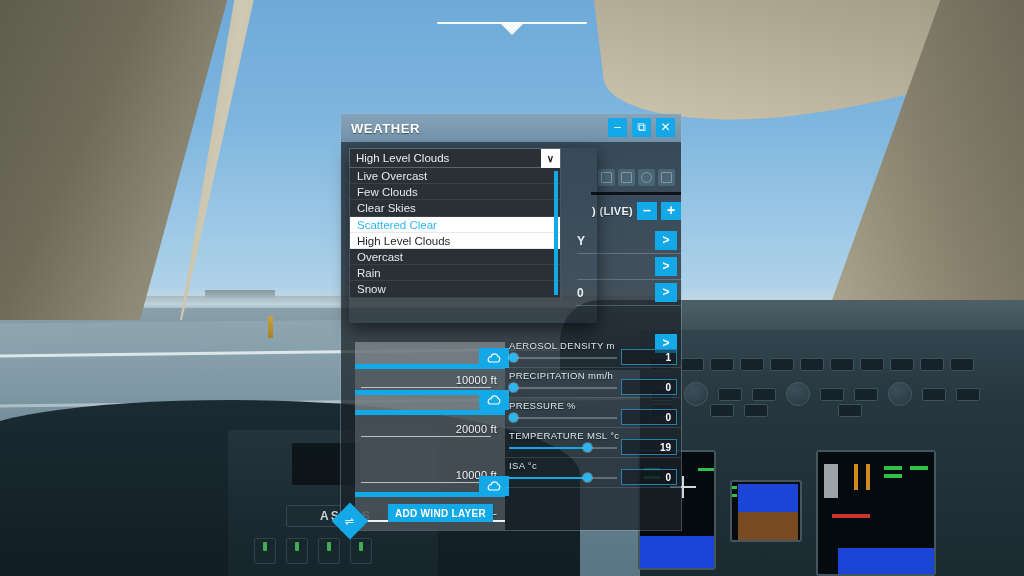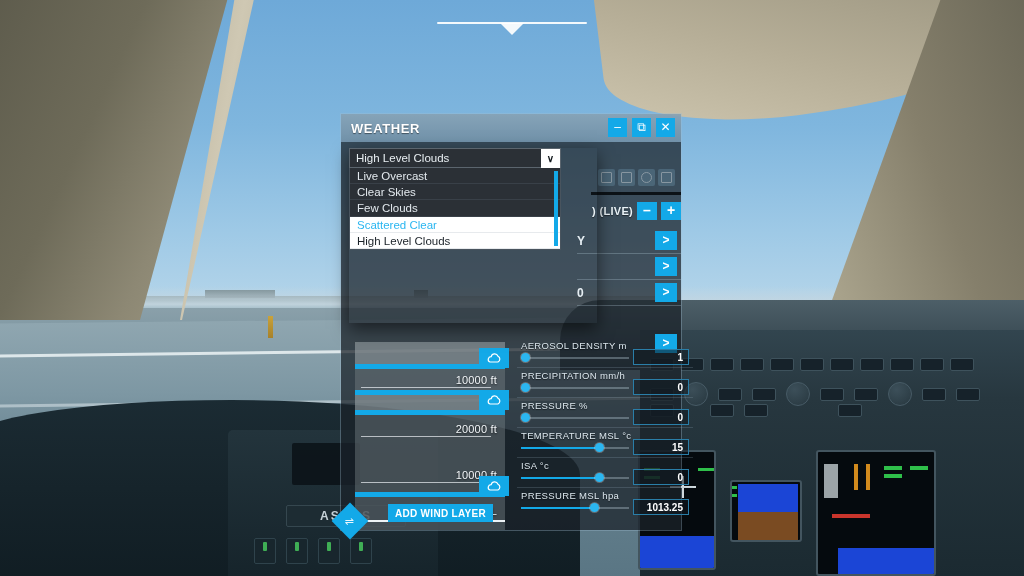--- a/index.html
+++ b/index.html
@@ -288,21 +288,21 @@
   .add-wind {
     position: absolute; left: 33px; bottom: 8px; width: 105px; height: 18px;
     background: #13a9e8; color: #ffffff;
     font-size: 10px; font-weight: bold; letter-spacing: .3px;
     display: flex; align-items: center; justify-content: center;
     cursor: pointer;
   }
 
   
   .params {
-    position: absolute; left: 176px; top: 196px; width: 176px; height: 192px;
+    position: absolute; left: 164px; top: 196px; width: 176px; height: 192px;
   }
   .param {
     position: relative; height: 30px;
     border-bottom: 1px solid rgba(150,175,190,.22);
     padding: 2px 0 0 4px;
   }
   .param-label {
     color: #dce7ee; font-size: 9.5px; letter-spacing: .35px;
     text-shadow: 0 1px 1px rgba(0,0,0,.6);
     white-space: nowrap;
@@ -597,53 +597,47 @@
           </div>
           <div class="param-value">0</div>
         </div>
         <div class="param">
           <div class="param-label">TEMPERATURE MSL °c</div>
           <div class="slider">
             <div class="track"></div>
               <div class="fill" style="width:72%"></div>
               <div class="thumb" style="left:72%"></div>
           </div>
-          <div class="param-value">15</div>
+          <div class="param-value">19</div>
         </div>
         <div class="param">
           <div class="param-label">ISA °c</div>
           <div class="slider">
             <div class="track"></div>
               <div class="fill" style="width:72%"></div>
               <div class="thumb" style="left:72%"></div>
           </div>
           <div class="param-value">0</div>
         </div>
-        <div class="param" style="border-bottom:none">
-          <div class="param-label">PRESSURE MSL hpa</div>
-          <div class="slider">
-            <div class="track"></div>
-              <div class="fill" style="width:68%"></div>
-              <div class="thumb" style="left:68%"></div>
-          </div>
-          <div class="param-value">1013.25</div>
-        </div>
       </div>
 
       <div class="dd-shadow"></div>
       <div class="dd-wrap">
         <div class="dd-head">
           <span class="val">High Level Clouds</span>
           <span class="dd-caret">∨</span>
         </div>
         <div class="dd-list">
           <div class="dd-item">Live Overcast</div>
+          <div class="dd-item">Few Clouds</div>
           <div class="dd-item">Clear Skies</div>
-          <div class="dd-item">Few Clouds</div>
           <div class="dd-item sel-hover">Scattered Clear</div>
           <div class="dd-item sel-current">High Level Clouds</div>
+          <div class="dd-item">Overcast</div>
+          <div class="dd-item">Rain</div>
+          <div class="dd-item">Snow</div>
           <div class="dd-scroll"></div>
         </div>
       </div>
 
     </div>
   </div>
 </div>
 
 </body></html>

